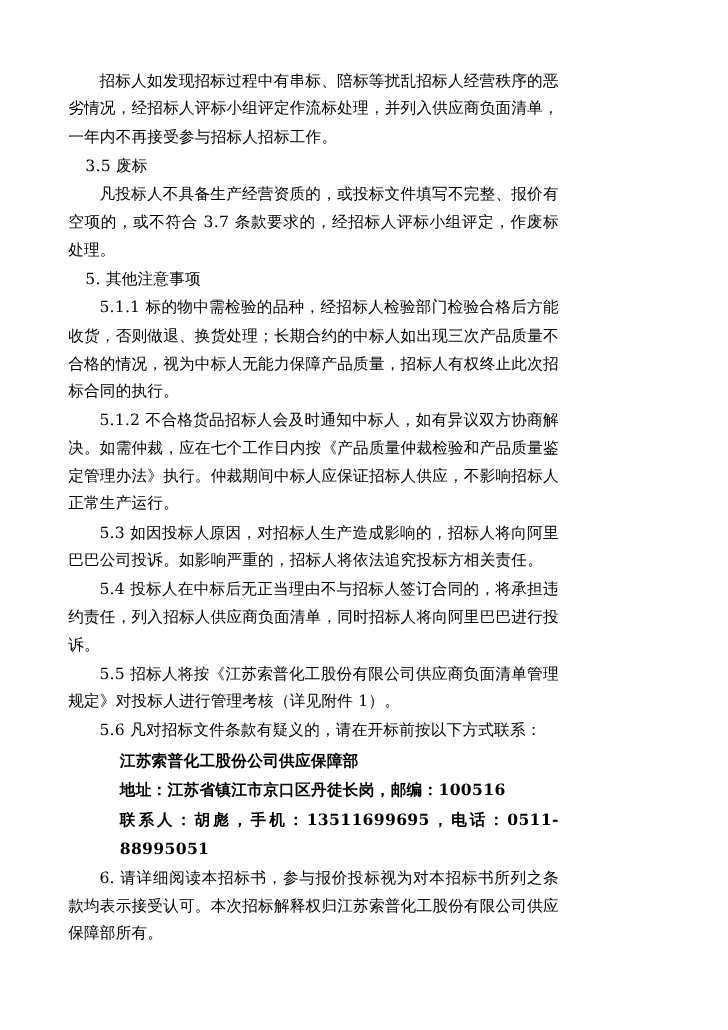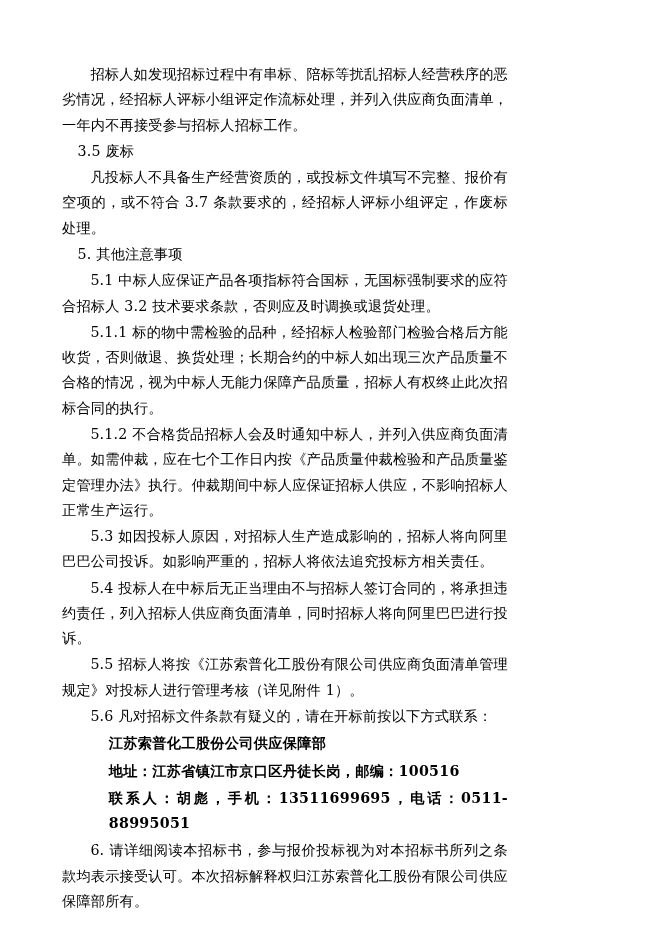--- a/index.html
+++ b/index.html
@@ -55,25 +55,24 @@
   <div class="doc-body">
 
     <p class="indent2">招标人如发现招标过程中有串标、陪标等扰乱招标人经营秩序的恶劣情况，经招标人评标小组评定作流标处理，并列入供应商负面清单，一年内不再接受参与招标人招标工作。</p>
 
     <p class="sect-head">3.5  废标</p>
 
     <p class="indent2">凡投标人不具备生产经营资质的，或投标文件填写不完整、报价有空项的，或不符合 3.7 条款要求的，经招标人评标小组评定，作废标处理。</p>
 
     <p class="sect-head">5.  其他注意事项</p>
 
-    <p class="indent2">5.1  中标人应保证产品各项指标符合国标，无国标强制要求的应符合招标人 3.2 技术要求条款，否则应及时调换或退货处理。</p>
 
     <p class="indent2">5.1.1  标的物中需检验的品种，经招标人检验部门检验合格后方能收货，否则做退、换货处理；长期合约的中标人如出现三次产品质量不合格的情况，视为中标人无能力保障产品质量，招标人有权终止此次招标合同的执行。</p>
 
-    <p class="indent2">5.1.2   不合格货品招标人会及时通知中标人，并列入供应商负面清单。如需仲裁，应在七个工作日内按《产品质量仲裁检验和产品质量鉴定管理办法》执行。仲裁期间中标人应保证招标人供应，不影响招标人正常生产运行。</p>
+    <p class="indent2">5.1.2   不合格货品招标人会及时通知中标人，如有异议双方协商解决。如需仲裁，应在七个工作日内按《产品质量仲裁检验和产品质量鉴定管理办法》执行。仲裁期间中标人应保证招标人供应，不影响招标人正常生产运行。</p>
 
     <p class="indent2">5.3 如因投标人原因，对招标人生产造成影响的，招标人将向阿里巴巴公司投诉。如影响严重的，招标人将依法追究投标方相关责任。</p>
 
     <p class="indent2">5.4 投标人在中标后无正当理由不与招标人签订合同的，将承担违约责任，列入招标人供应商负面清单，同时招标人将向阿里巴巴进行投诉。</p>
 
     <p class="indent2">5.5 招标人将按《江苏索普化工股份有限公司供应商负面清单管理规定》对投标人进行管理考核（详见附件 1）。</p>
 
     <p class="indent2">5.6 凡对招标文件条款有疑义的，请在开标前按以下方式联系：</p>
 
     <div class="contact-block">

